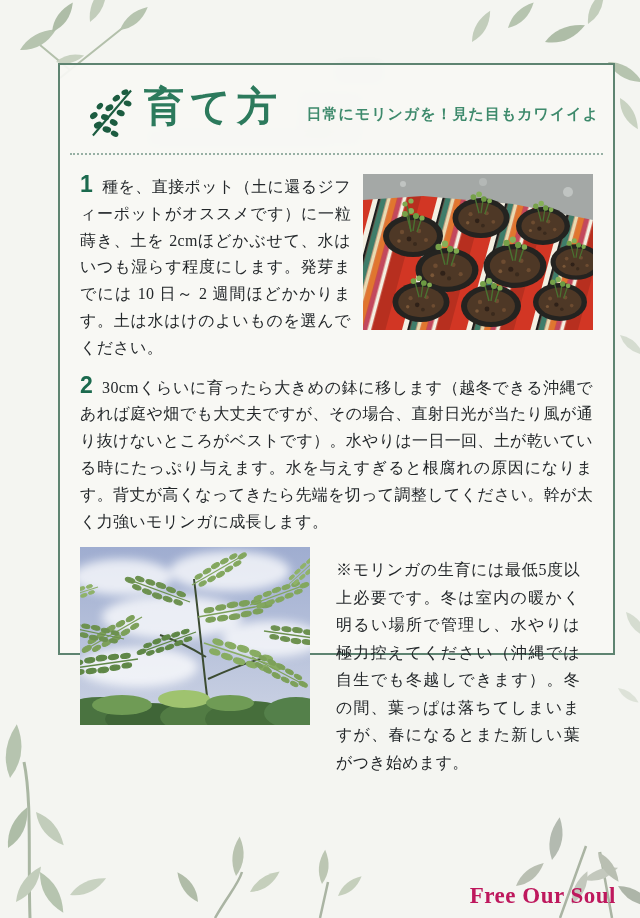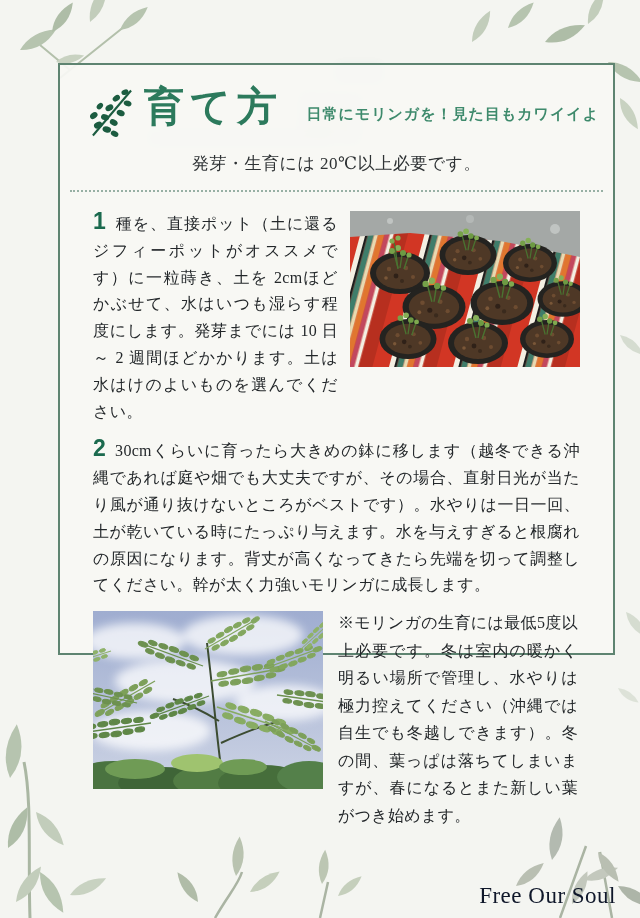--- a/index.html
+++ b/index.html
@@ -28,43 +28,43 @@
   .tagline{
     font-size:15px;color:#3e8a6c;margin:40px 14px 0 auto;letter-spacing:1px;font-weight:600;font-family:Liberation Serif, serif;
   }
   .intro{
     text-align:center;font-size:17px;color:#2e3234;line-height:29px;
     margin-top:8px;letter-spacing:.5px;
   }
   .dotted-separator{
     margin:12px 10px 0 10px;border-bottom:2px dotted #97b0a4;height:0;
   }
-  .content{padding:0 33px;position:relative;}
+  .content{padding:0 20px;position:relative;}
   .step1-row{display:flex;margin-top:16px;}
   .step-text{
     font-size:16px;line-height:26.8px;color:#23272a;text-align:justify;
     margin:0;letter-spacing:.3px;
   }
   .step1-text{width:296px;padding-right:12px;box-sizing:border-box;}
   .step-num{
     font-family:"Liberation Sans","DejaVu Sans",sans-serif;
     font-weight:bold;font-size:23px;color:#1b6a4e;padding-right:9px;
   }
   .photo{display:block;}
   .photo1{width:230px;height:156px;flex:none;margin-top:3px;}
   .step2-text{margin-top:10px;}
   .bottom-row{display:flex;margin-top:8px;}
   .photo2{width:230px;height:178px;flex:none;margin-top:4px;}
   .note-text{
     flex:1;padding-left:13px;font-size:16px;line-height:27.5px;color:#23272a;
-    text-align:justify;margin:2px;letter-spacing:.3px;
+    text-align:justify;margin:13px;letter-spacing:.3px;
   }
   .brand{
     position:absolute;right:24px;bottom:9px;z-index:3;
-    font-weight:normal;font-size:23px;color:#0f172a;letter-spacing:.5px;
+    font-weight:bold;font-size:23px;color:#be185d;letter-spacing:.5px;
   }
 </style>
 </head>
 <body>
 
 <svg class="deco-layer" viewBox="0 0 640 918" xmlns="http://www.w3.org/2000/svg">
   <defs>
     <g id="wl" fill="currentColor" stroke="none">
       <path d="M0,0 Q16,-11 36,-3 Q18,9 0,0 Z"></path>
     </g>
@@ -133,21 +133,20 @@
         <ellipse cx="45" cy="6" rx="4.2" ry="3" transform="rotate(-20 45 6)"></ellipse>
         <ellipse cx="33" cy="54" rx="4.6" ry="3.2" transform="rotate(25 33 54)"></ellipse>
         <ellipse cx="16" cy="22" rx="4.2" ry="3" transform="rotate(-45 16 22)"></ellipse>
       </g>
     </svg>
     <h1 class="page-title">育て方</h1>
     <div class="tagline">日常にモリンガを！見た目もカワイイよ</div>
   </div>
 
   <div class="intro">
-    <div>発芽・生育には 20℃以上必要です。</div>
   </div>
 
   <div class="dotted-separator"></div>
 
   <div class="content">
     <div class="step1-row">
       <p class="step-text step1-text"><span class="step-num">1</span><span>種を、直接ポット（土に還るジフィーポットがオススメです）に一粒蒔き、土を 2cmほどかぶせて、水はいつも湿らす程度にします。発芽までには 10 日～ 2 週間ほどかかります。土は水はけのよいものを選んでください。</span></p>
 
       <svg class="photo photo1" viewBox="0 0 230 156" xmlns="http://www.w3.org/2000/svg">
         <defs>

